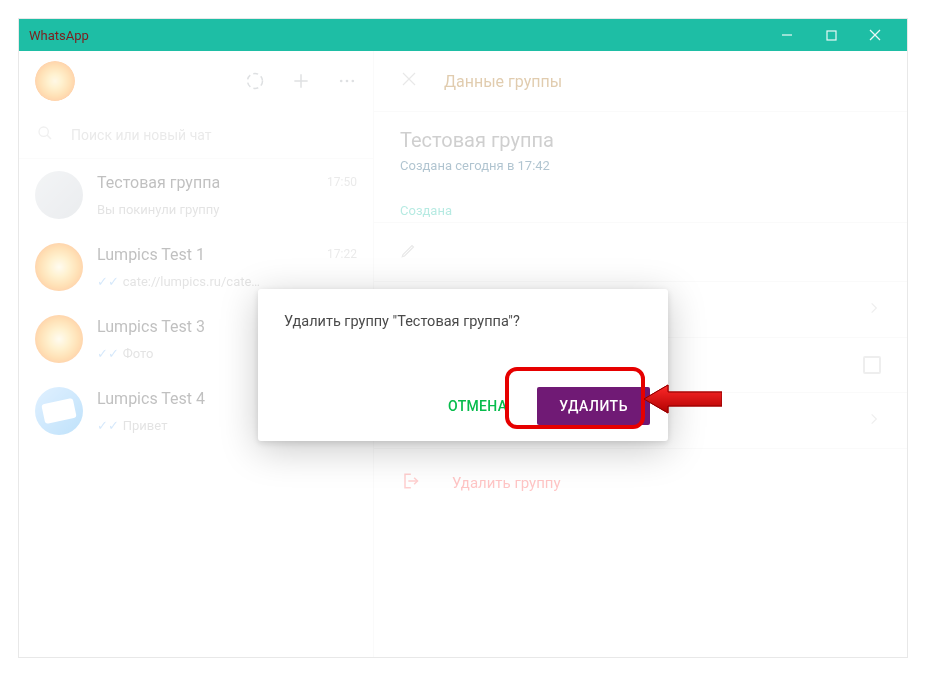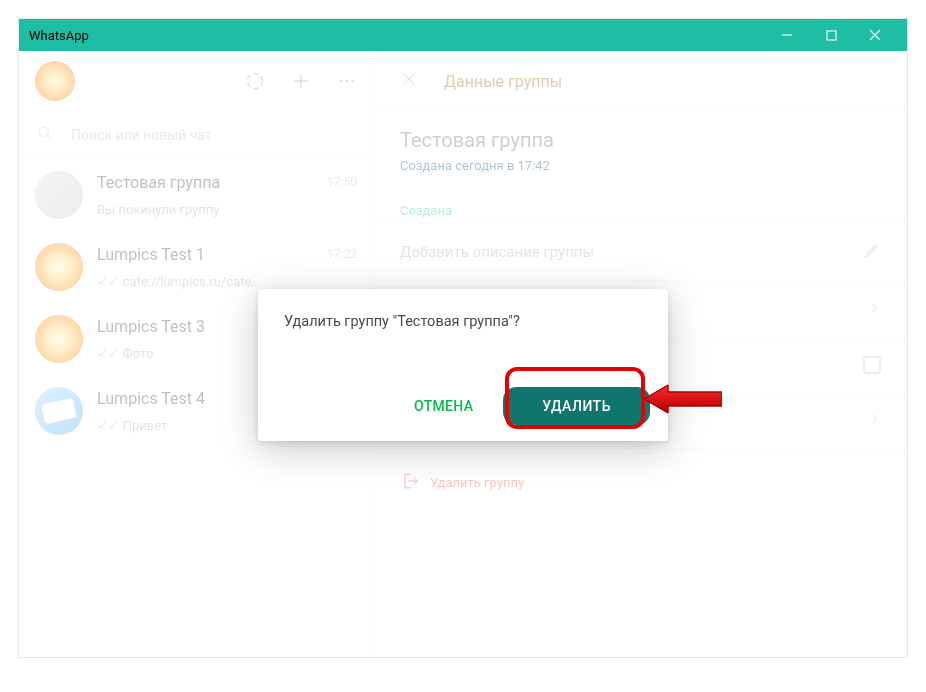--- a/index.html
+++ b/index.html
@@ -1,18 +1,18 @@
 <!DOCTYPE html>
 <html><head>
 <meta charset="utf-8">
 <style>
 *{box-sizing:border-box;margin:0;padding:0;font-family:-apple-system,BlinkMacSystemFont,"Segoe UI",Roboto,Helvetica,Arial,sans-serif}
 body{background:#fff;width:926px;height:692px;overflow:hidden;position:relative}
 .viewport{position:absolute;left:18px;top:18px;width:890px;height:640px;background:#fff;border:1px solid #e8e8e8}
-.titlebar{height:32px;background:#1ebea5;display:flex;align-items:center;padding:0 10px;color:#000000}
+.titlebar{height:32px;background:#1ebea5;display:flex;align-items:center;padding:0 10px;color:#7f1d1d}
 .titlebar-title{font-size:13px;flex:1}
 .winbtn{width:44px;height:32px;display:flex;align-items:center;justify-content:center;opacity:.9}
 .winbtn svg{stroke:#fff;stroke-width:1.2;fill:none}
 .app{display:flex;height:calc(100% - 32px)}
 .sidebar{width:355px;border-right:1px solid #eee;display:flex;flex-direction:column;background:#fff}
 .sb-header{height:60px;display:flex;align-items:center;padding:0 16px;gap:8px}
 .avatar{width:40px;height:40px;border-radius:50%;background:radial-gradient(circle at 50% 50%,#ffe9b0 0,#ffd36a 25%,#ff9f1a 55%,#ff7a00 70%,#fff 72%)}
 .sb-actions{margin-left:auto;display:flex;gap:26px;color:#9aa0a6}
 .sb-ic{width:20px;height:20px;display:flex;align-items:center;justify-content:center}
 .sb-ic svg{stroke:#9aa0a6;stroke-width:1.8;fill:none}
@@ -37,29 +37,29 @@
 .section{padding:16px 26px;border-top:1px solid #f0f0f0}
 .g-title{font-size:20px;color:#696969;margin-bottom:6px}
 .g-sub{font-size:13px;color:#0c4a6e}
 .row{display:flex;align-items:center;justify-content:space-between;padding:18px 26px;border-top:1px solid #f0f0f0}
 .row-label{font-size:15px;color:#6f6f6f}
 .row-sub{font-size:13px;color:#c4c4c4}
 .chev svg{stroke:#c9c9c9;stroke-width:2;fill:none}
 .pencil svg{stroke:#b8b8b8;stroke-width:1.6;fill:none}
 .chk{width:18px;height:18px;border:2px solid #c9c9c9;border-radius:2px}
 .sec-label{font-size:13px;color:#1ebea5;padding:14px 26px 4px}
-.del-row{display:flex;align-items:center;gap:10px;padding:22px 26px;color:#ff4b4b;font-size:13px;border-top:1px solid #f0f0f0}
+.del-row{display:flex;align-items:center;gap:32px;padding:22px 26px;color:#ff4b4b;font-size:15px;border-top:1px solid #f0f0f0}
 .del-row svg{stroke:#ff6b6b;stroke-width:1.8;fill:none}
 
 .dim{position:absolute;left:19px;top:51px;width:888px;height:606px;background:rgba(255,255,255,.68);pointer-events:none}
 .modal{position:absolute;left:258px;top:289px;width:410px;height:152px;background:#fff;border-radius:3px;box-shadow:0 8px 38px rgba(0,0,0,.22),0 2px 6px rgba(0,0,0,.12);padding:24px 26px 18px}
 .modal-text{font-size:14.5px;color:#4a4a4a}
 .modal-actions{position:absolute;right:18px;bottom:16px;display:flex;align-items:center;gap:18px}
 .btn-cancel{color:#07bc4c;font-size:14px;font-weight:500;padding:10px 12px;letter-spacing:.3px}
-.btn-delete{background:#0f766e;color:#fff;font-size:14px;font-weight:500;padding:11px 39px;border-radius:13px;letter-spacing:.5px}
+.btn-delete{background:#701a75;color:#fff;font-size:14px;font-weight:500;padding:11px 22px;border-radius:2px;letter-spacing:.5px}
 .hl{position:absolute;left:505px;top:367px;width:140px;height:62px;border:4px solid #e60000;border-radius:12px;pointer-events:none}
 .arrow{position:absolute;left:644px;top:382px;pointer-events:none}
 .arrow svg{filter:drop-shadow(0 0 0 #e60000)}
 </style>
 </head>
 <body>
 
 <div class="viewport">
 
   <div class="titlebar">
@@ -166,21 +166,20 @@
               <line x1="20" y1="4" x2="4" y2="20"></line>
             </svg></span>
         <span class="c-title">Данные группы</span>
       </div>
       <div class="section">
         <div class="g-title">Тестовая группа</div>
         <div class="g-sub">Создана сегодня в 17:42</div>
       </div>
       <div class="sec-label">Создана</div>
       <div class="row">
-        <span class="row-label" style="color:#a9a9a9">Добавить описание группы</span>
         <span class="pencil"><svg width="18" height="18" viewBox="0 0 24 24">
               <path d="M3 21l3-1 12-12-2-2L4 18l-1 3z"></path>
             </svg></span>
       </div>
       <div class="row">
         <span class="row-sub">…ты отсутствуют</span>
         <span class="chev"><svg width="14" height="14" viewBox="0 0 24 24">
               <polyline points="8 4 16 12 8 20"></polyline>
             </svg></span>
       </div>

